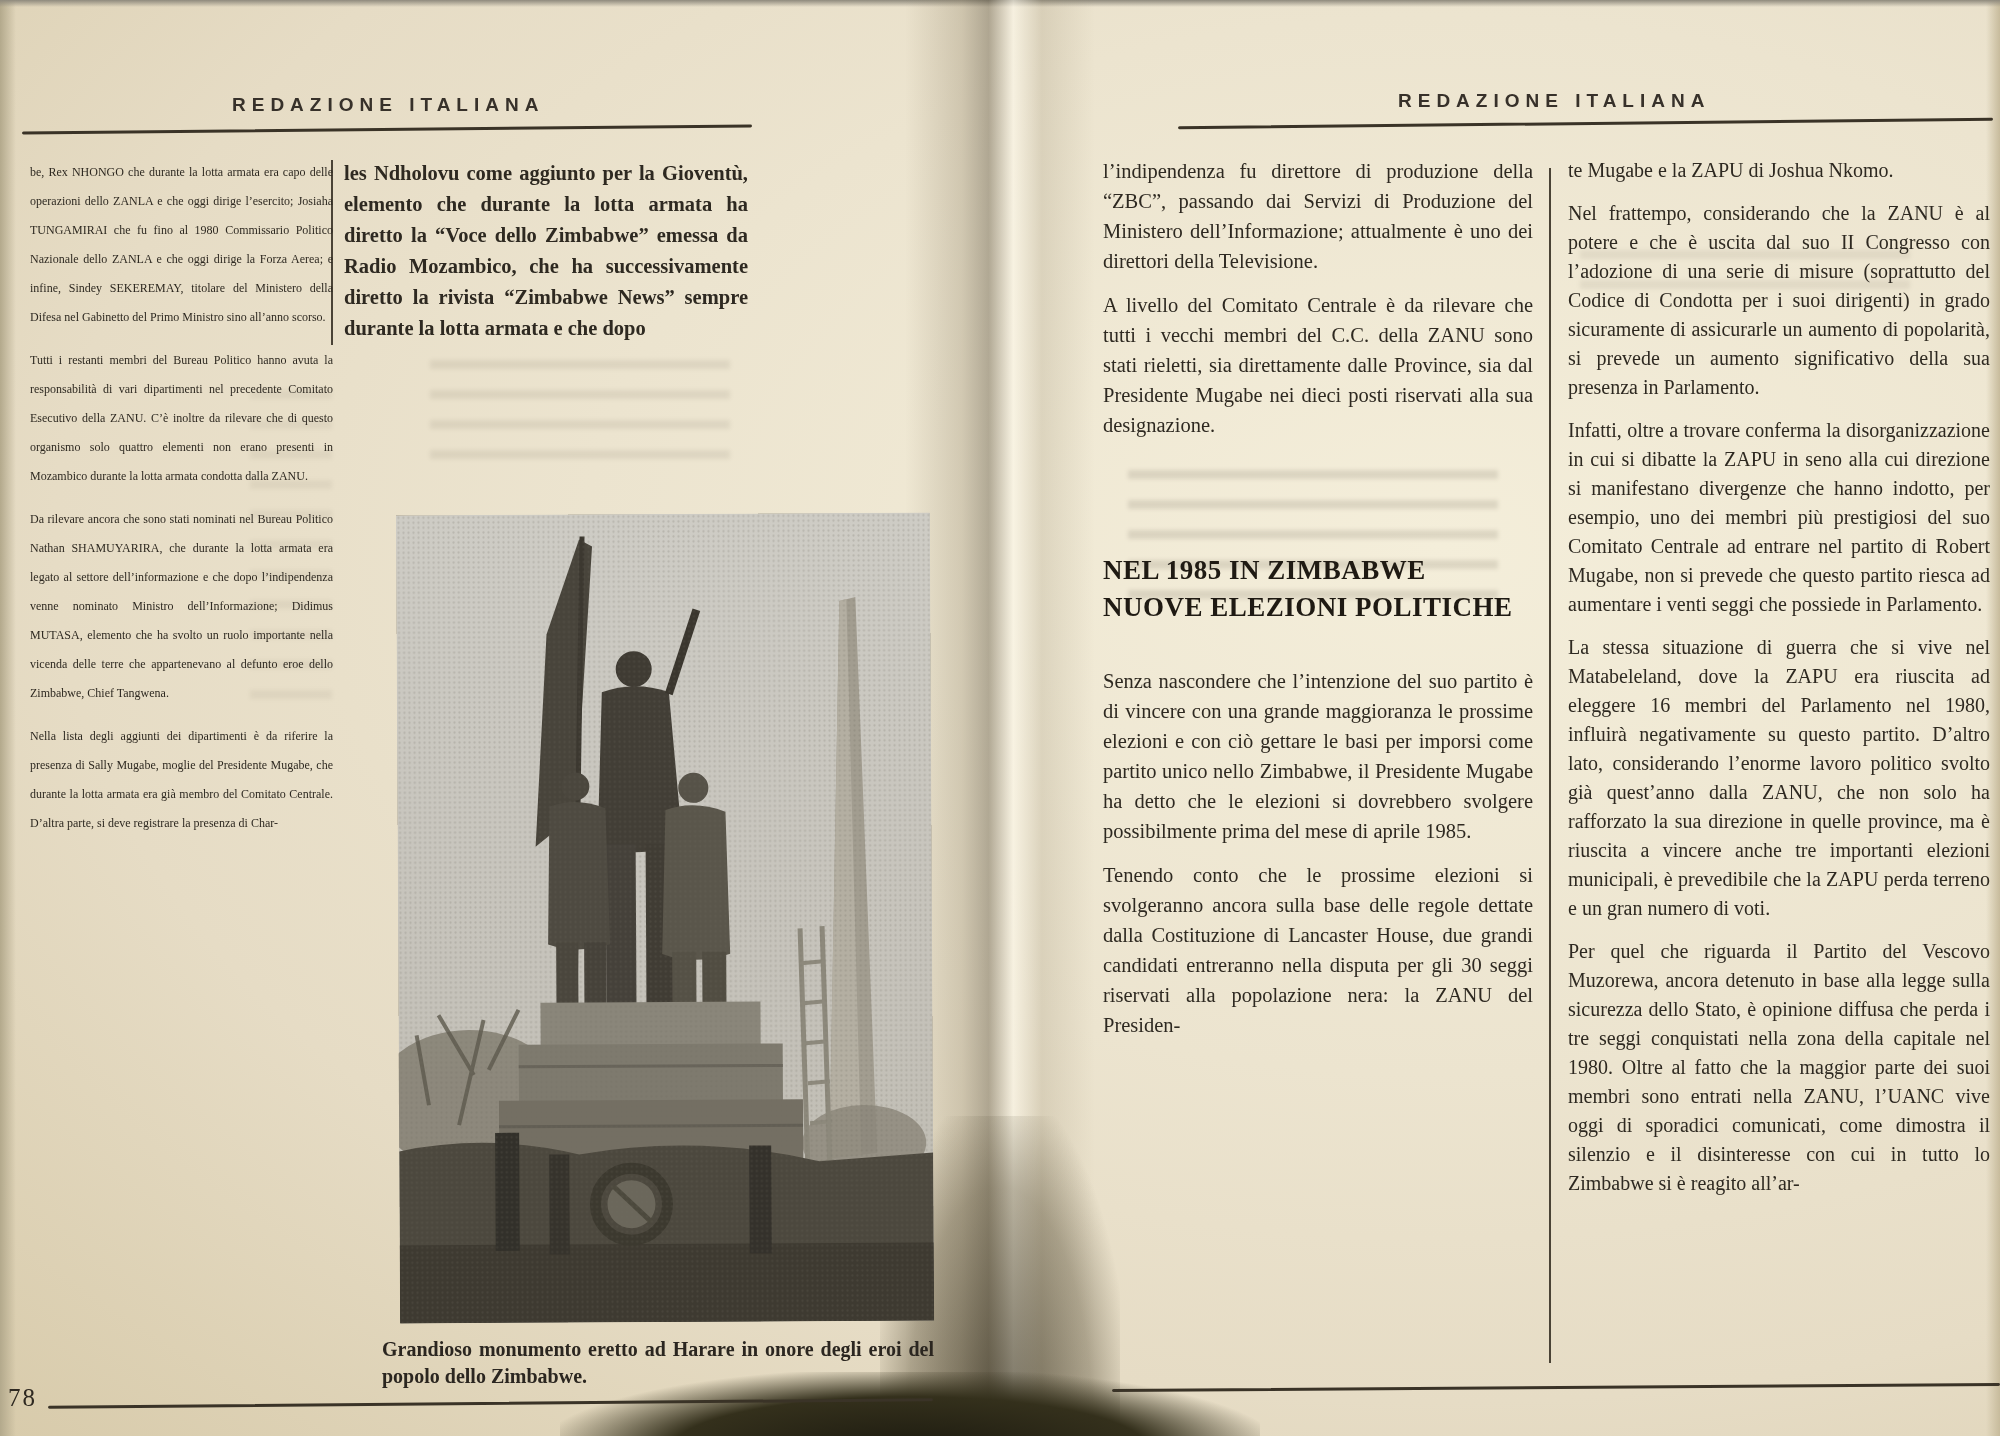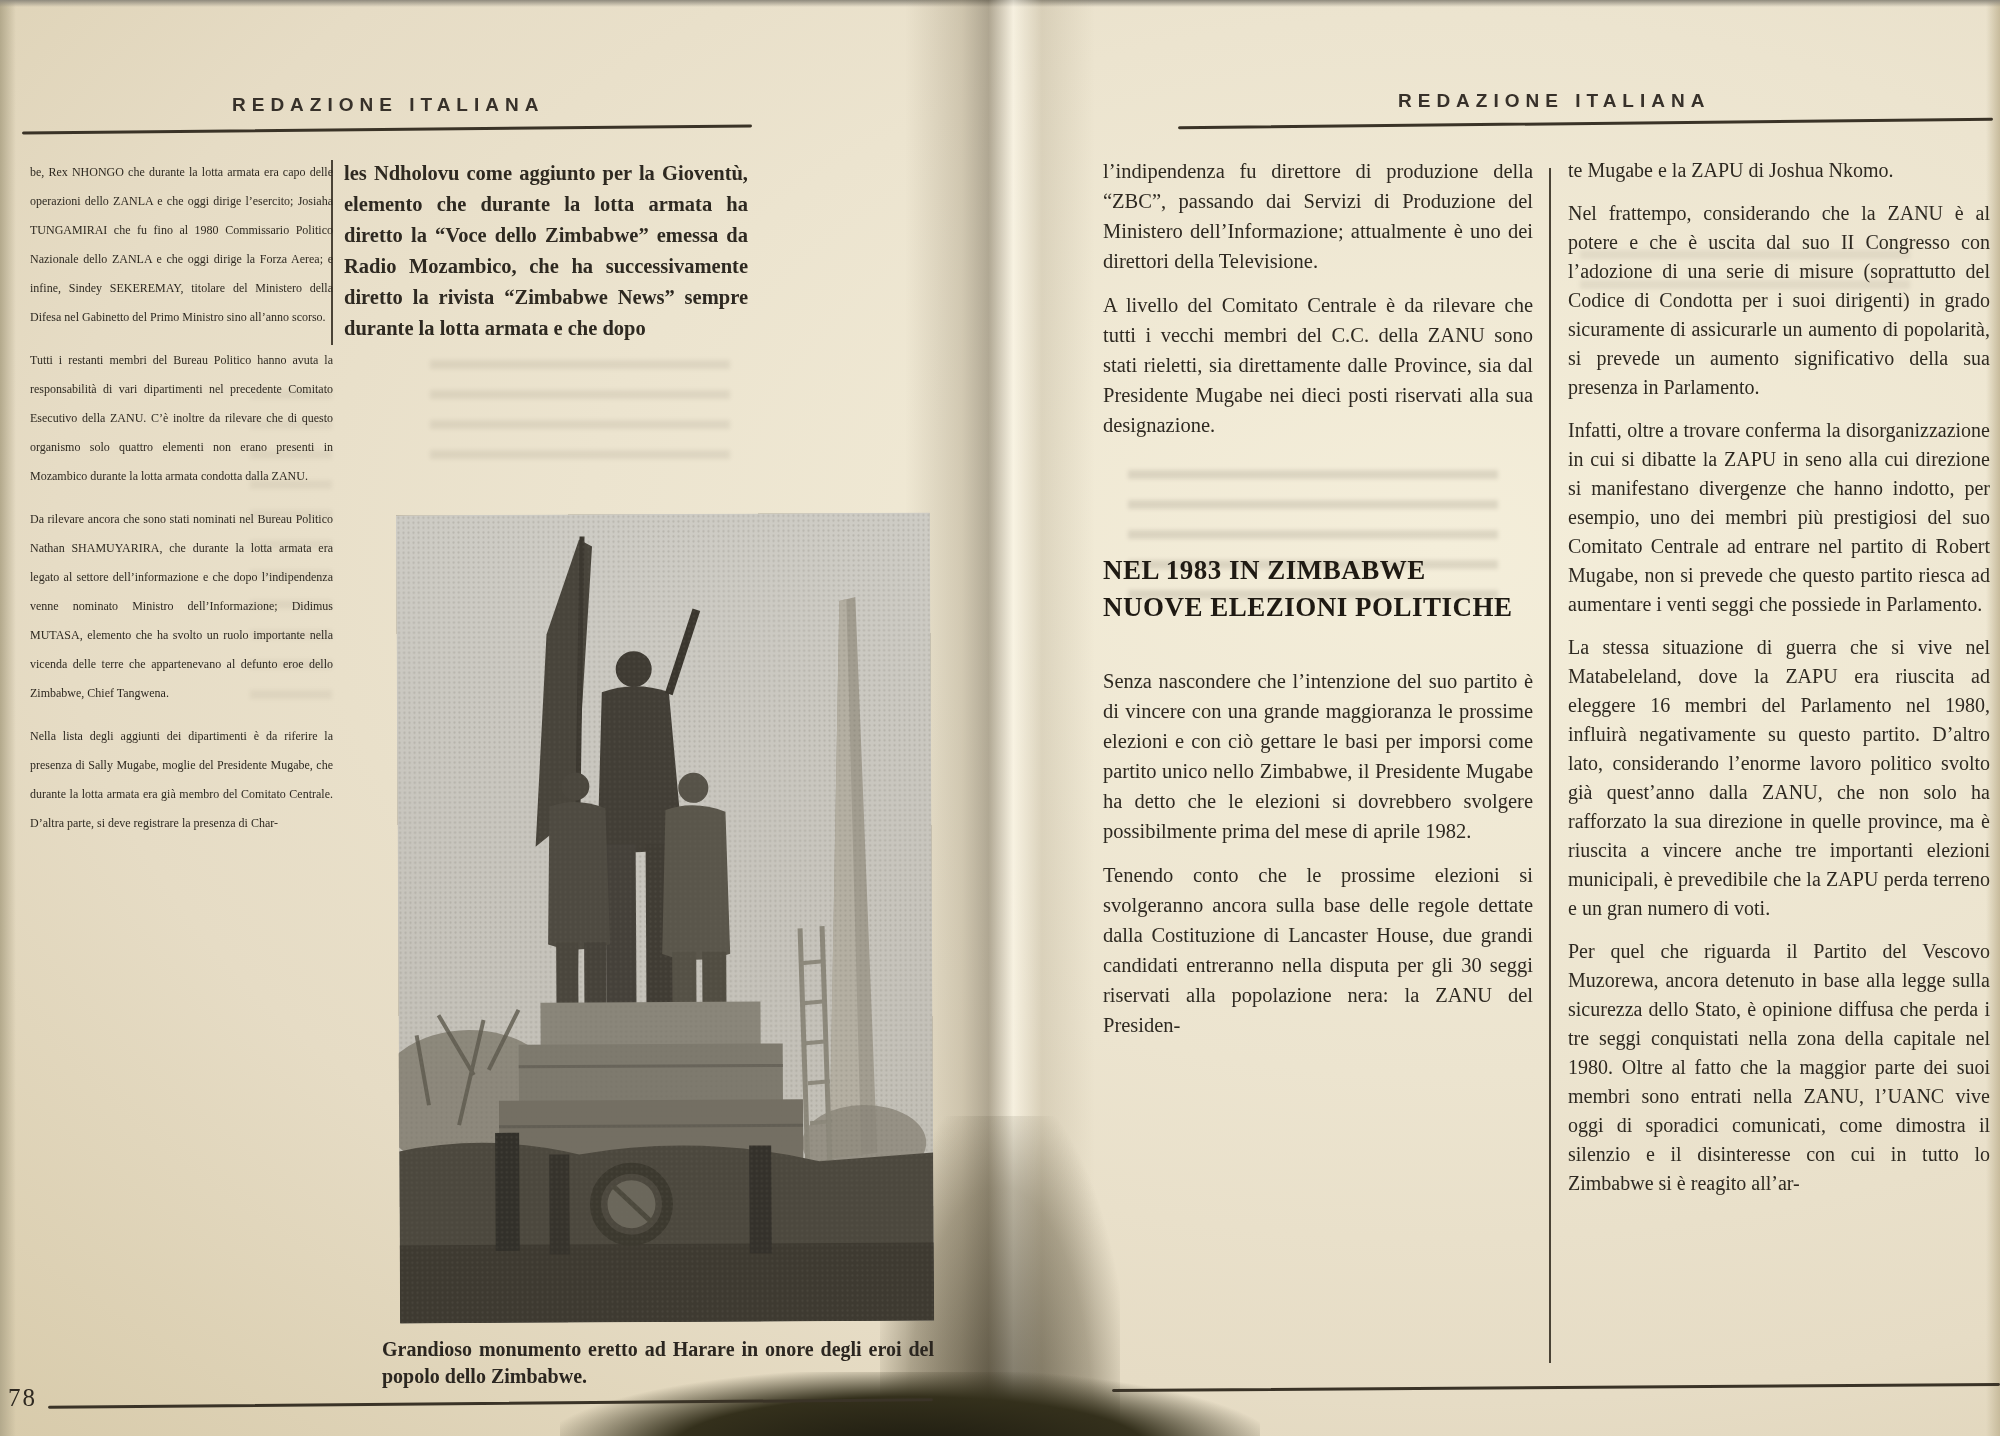--- a/index.html
+++ b/index.html
@@ -163,23 +163,23 @@
     <div class="rule" style="left:1178px;top:122px;width:815px;transform:rotate(-.6deg);"></div>
 
     <div class="vrule" style="left:1549px;top:168px;height:1195px;"></div>
 
     <div class="ghost" style="left:1128px;top:470px;width:370px;height:134px;opacity:.45;"></div>
     <div class="ghost" style="left:1580px;top:250px;width:330px;height:42px;opacity:.28;"></div>
 
     <div class="col col-1">
       <p>l’indipendenza fu direttore di produzione della “ZBC”, passando dai Servizi di Produzione del Ministero dell’Informazione; attualmente è uno dei direttori della Televisione.</p>
       <p>A livello del Comitato Centrale è da rilevare che tutti i vecchi membri del C.C. della ZANU sono stati rieletti, sia direttamente dalle Province, sia dal Presidente Mugabe nei dieci posti riservati alla sua designazione.</p>
-      <h2 class="headline">NEL 1983 IN ZIMBABWE
+      <h2 class="headline">NEL 1985 IN ZIMBABWE
 NUOVE ELEZIONI POLITICHE</h2>
-      <p>Senza nascondere che l’intenzione del suo partito è di vincere con una grande maggioranza le prossime elezioni e con ciò gettare le basi per imporsi come partito unico nello Zimbabwe, il Presidente Mugabe ha detto che le elezioni si dovrebbero svolgere possibilmente prima del mese di aprile 1982.</p>
+      <p>Senza nascondere che l’intenzione del suo partito è di vincere con una grande maggioranza le prossime elezioni e con ciò gettare le basi per imporsi come partito unico nello Zimbabwe, il Presidente Mugabe ha detto che le elezioni si dovrebbero svolgere possibilmente prima del mese di aprile 1985.</p>
       <p>Tenendo conto che le prossime elezioni si svolgeranno ancora sulla base delle regole dettate dalla Costituzione di Lancaster House, due grandi candidati entreranno nella disputa per gli 30 seggi riservati alla popolazione nera: la ZANU del Presiden-</p>
     </div>
 
     <div class="col col-2">
       <p>te Mugabe e la ZAPU di Joshua Nkomo.</p>
       <p>Nel frattempo, considerando che la ZANU è al potere e che è uscita dal suo II Congresso con l’adozione di una serie di misure (soprattutto del Codice di Condotta per i suoi dirigenti) in grado sicuramente di assicurarle un aumento di popolarità, si prevede un aumento significativo della sua presenza in Parlamento.</p>
       <p>Infatti, oltre a trovare conferma la disorganizzazione in cui si dibatte la ZAPU in seno alla cui direzione si manifestano divergenze che hanno indotto, per esempio, uno dei membri più prestigiosi del suo Comitato Centrale ad entrare nel partito di Robert Mugabe, non si prevede che questo partito riesca ad aumentare i venti seggi che possiede in Parlamento.</p>
       <p>La stessa situazione di guerra che si vive nel Matabeleland, dove la ZAPU era riuscita ad eleggere 16 membri del Parlamento nel 1980, influirà negativamente su questo partito. D’altro lato, considerando l’enorme lavoro politico svolto già quest’anno dalla ZANU, che non solo ha rafforzato la sua direzione in quelle province, ma è riuscita a vincere anche tre importanti elezioni municipali, è prevedibile che la ZAPU perda terreno e un gran numero di voti.</p>
       <p>Per quel che riguarda il Partito del Vescovo Muzorewa, ancora detenuto in base alla legge sulla sicurezza dello Stato, è opinione diffusa che perda i tre seggi conquistati nella zona della capitale nel 1980. Oltre al fatto che la maggior parte dei suoi membri sono entrati nella ZANU, l’UANC vive oggi di sporadici comunicati, come dimostra il silenzio e il disinteresse con cui in tutto lo Zimbabwe si è reagito all’ar-</p>
     </div>

